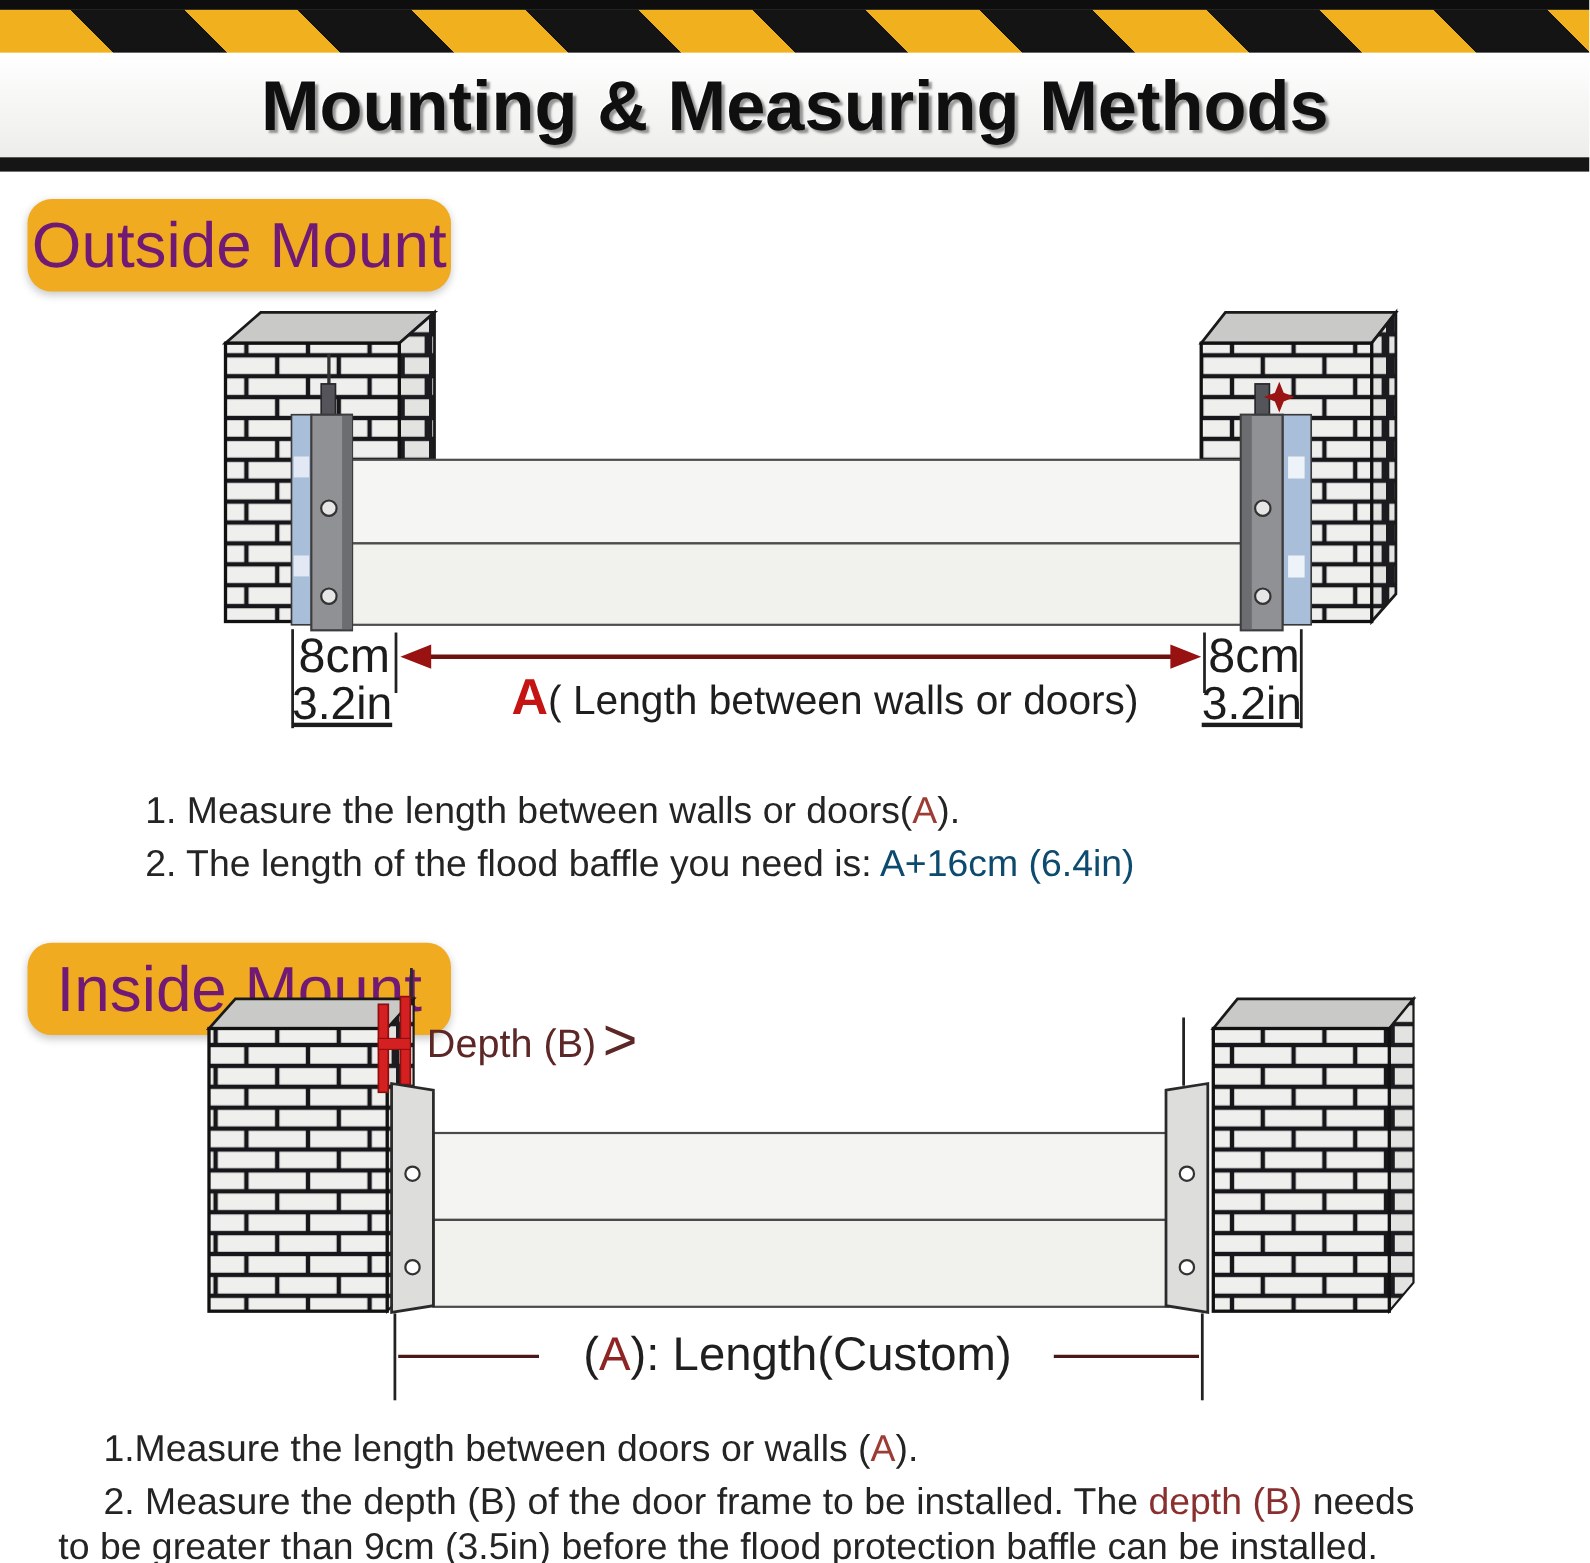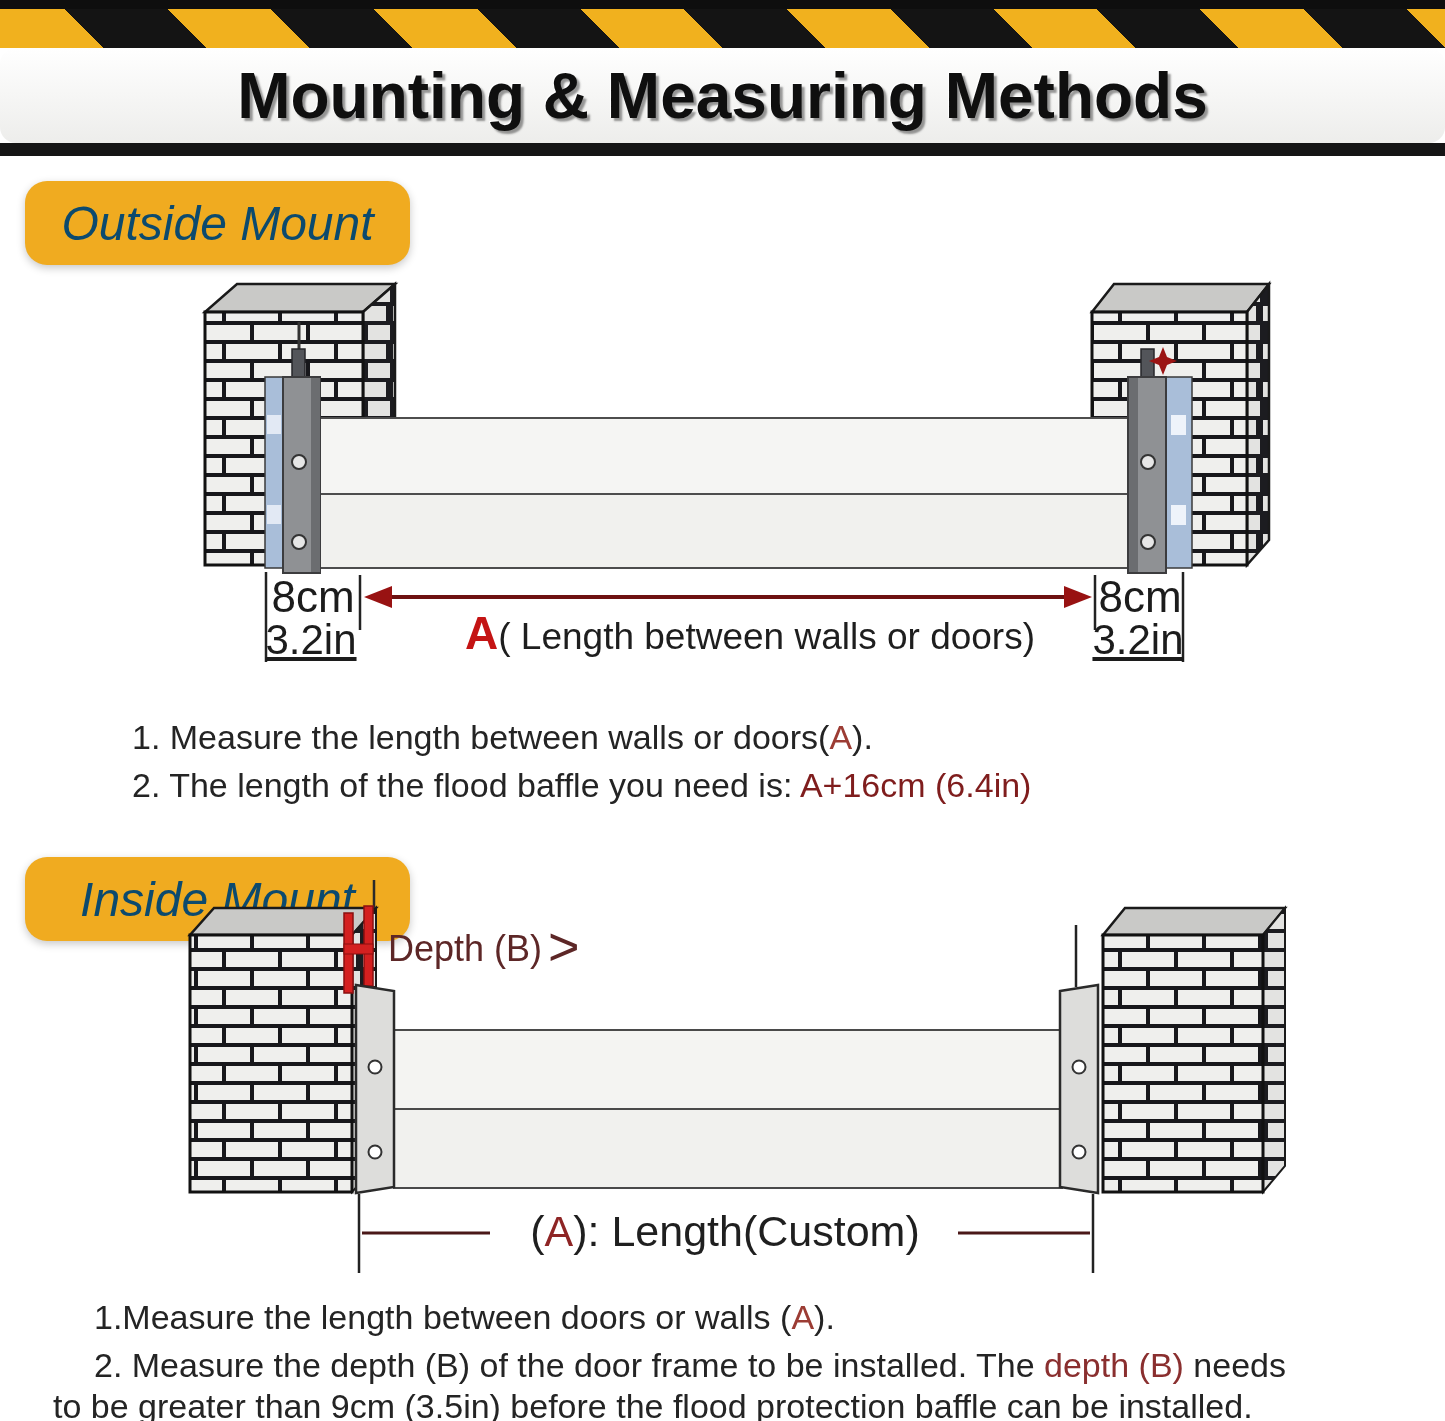--- a/index.html
+++ b/index.html
@@ -10,43 +10,43 @@
   .abs{position:absolute;}
   
   .top-strip{left:0;top:0;width:1445px;height:9px;background:#0e0e0e;}
   .stripes{
     left:0;top:9px;width:1445px;height:39px;
     background:repeating-linear-gradient(45deg,#f1b11e 0 73px,#141414 73px 146px);
   }
   .title-band{
     left:0;top:48px;width:1445px;height:95px;
     background:linear-gradient(#ffffff,#ededeb);
-    display:flex;align-items:center;justify-content:center;border-radius:16px;
+    display:flex;align-items:center;justify-content:center;
   }
   .page-title{
     font-size:64px;font-weight:700;color:#0f0f0f;letter-spacing:0px;
     text-shadow:3px 3px 2px rgba(70,70,70,.55), -1px -1px 0 #ffffff;
     white-space:nowrap;
   }
   .black-bar{left:0;top:143px;width:1445px;height:13px;background:#151515;}
   
   .badge{
     left:25px;width:385px;height:84px;background:#f0ab20;border-radius:22px;
     display:flex;align-items:center;justify-content:center;
     box-shadow:0 3px 8px rgba(0,0,0,.22);
   }
-  .badge span{font-size:48px;color:#0c4a6e;font-style:italic;}
+  .badge span{font-size:58px;color:#701a75;}
   
   .meas{font-size:44px;color:#1c1c1c;text-align:center;white-space:nowrap;}
   .meas.small{font-size:42px;text-decoration:underline;}
   .span-label{font-size:37px;color:#1e1e1e;text-align:center;white-space:nowrap;}
   .span-label .red-a{font-size:46px;font-weight:700;color:#c41414;}
   .step{font-size:34px;color:#242424;white-space:nowrap;}
   .step .rd1{color:#9c3c34;}
-  .step .rd2{color:#7f1d1d;}
+  .step .rd2{color:#0c4a6e;}
   .step .rd3{color:#8a2f2f;}
   .steps-outside{line-height:48px;}
   .depth-label{display:flex;align-items:center;white-space:nowrap;}
   .depth-label .dl{font-size:36px;color:#5d2727;}
   .depth-label .gt{font-size:54px;color:#5d2727;font-weight:400;margin:0 2px 6px 6px;}
   .depth-label .dv{font-size:43px;color:#a23232;}
   .len-label{font-size:43px;color:#1f1f1f;text-align:center;white-space:nowrap;}
   .len-label .red-a{color:#8e2525;}
 </style>
 </head>

